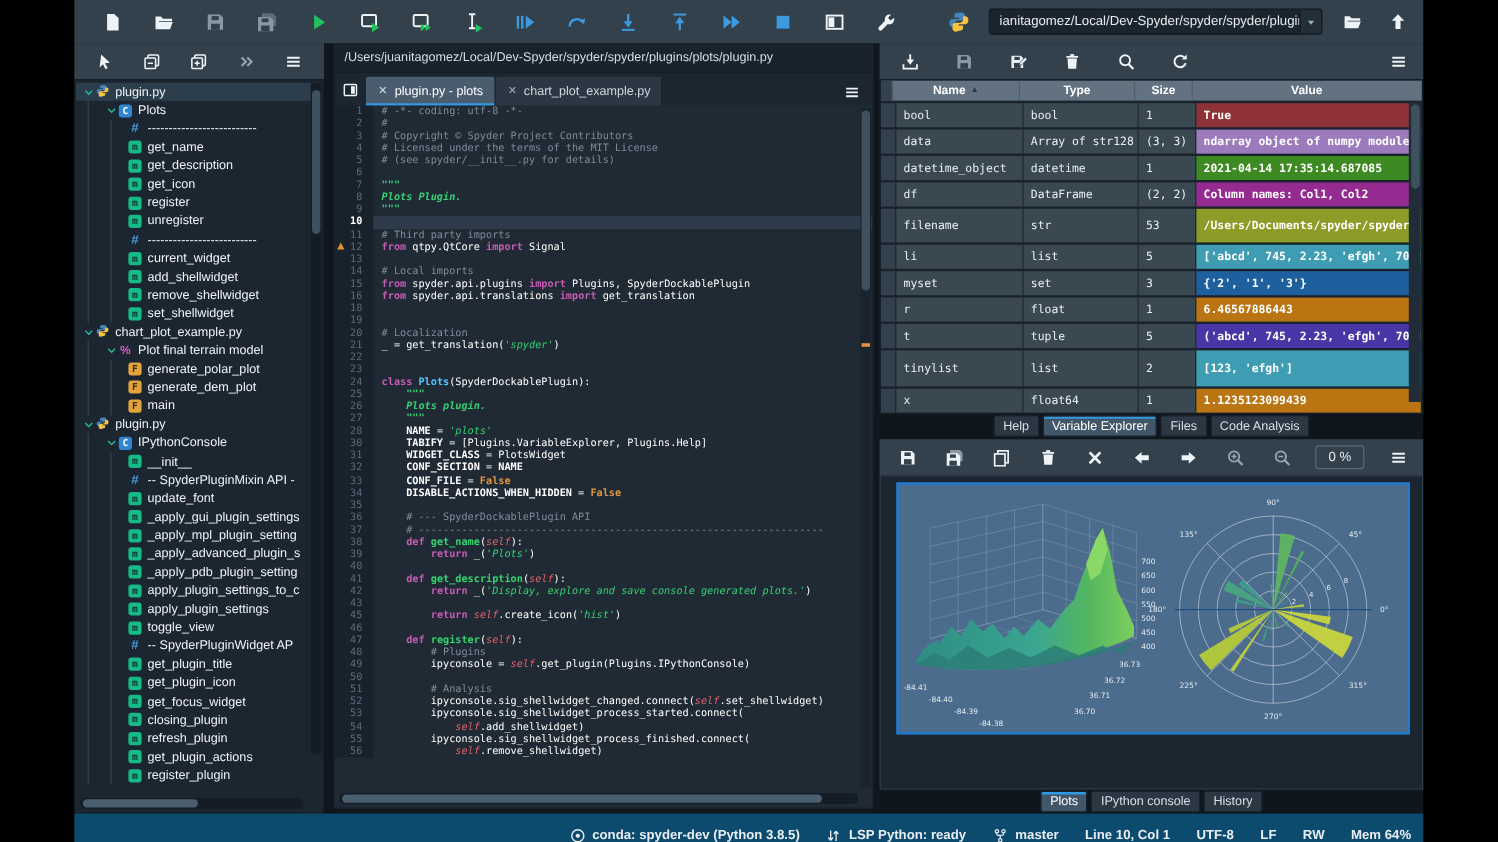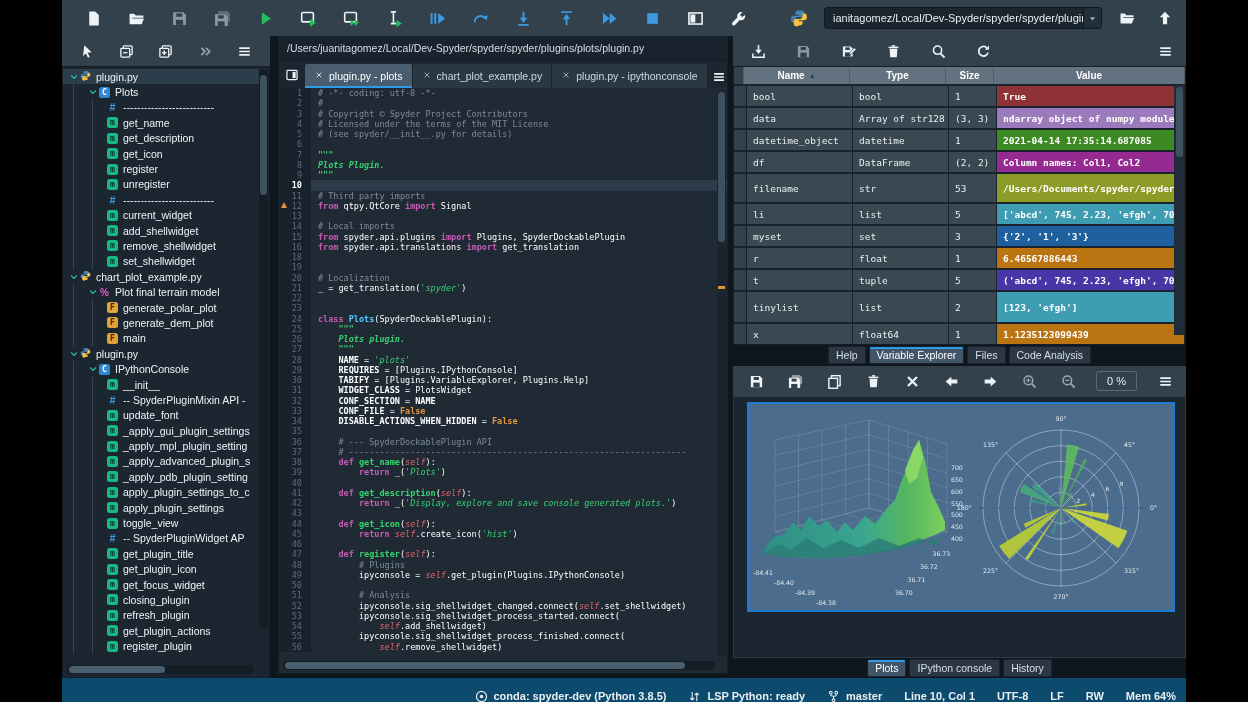--- a/index.html
+++ b/index.html
@@ -681,26 +681,20 @@
                   <path d="M4.2 4.2l7.6 7.6M11.8 4.2l-7.6 7.6" stroke="#dbe4ea" stroke-width="1.5"></path>
                 </svg></span>
               <span>plugin.py - plots</span>
             </span>
             <span class="etab">
               <span><svg width="10" height="10" viewBox="0 0 16 16">
                   <path d="M4.2 4.2l7.6 7.6M11.8 4.2l-7.6 7.6" stroke="#9fb0bc" stroke-width="1.5"></path>
                 </svg></span>
               <span>chart_plot_example.py</span>
             </span>
-            <span class="etab">
-              <span><svg width="10" height="10" viewBox="0 0 16 16">
-                  <path d="M4.2 4.2l7.6 7.6M11.8 4.2l-7.6 7.6" stroke="#9fb0bc" stroke-width="1.5"></path>
-                </svg></span>
-              <span>plugin.py - ipythonconsole</span>
-            </span>
           </span>
         <span class="right tbtn" id="ed-menu">
             <svg width="14" height="14" viewBox="0 0 16 16">
               <path d="M2.4 4.4h11.2M2.4 8h11.2M2.4 11.6h11.2" stroke="#eef3f7" stroke-width="1.8"></path>
             </svg>
           </span>
       </div>
       <div id="code-wrap">
           <div class="cline"><span class="no">1</span><span class="src"><span class="tk-c"># -*- coding: utf-8 -*-</span></span></div>
           <div class="cline"><span class="no">2</span><span class="src"><span class="tk-c">#</span></span></div>
@@ -722,36 +716,34 @@
           <div class="cline"><span class="no">19</span><span class="src"></span></div>
           <div class="cline"><span class="no">20</span><span class="src"><span class="tk-c"># Localization</span></span></div>
           <div class="cline"><span class="no">21</span><span class="src"><span class="tk-t">_ = get_translation(</span><span class="tk-s">'spyder'</span><span class="tk-t">)</span></span></div>
           <div class="cline"><span class="no">22</span><span class="src"></span></div>
           <div class="cline"><span class="no">23</span><span class="src"></span></div>
           <div class="cline"><span class="no">24</span><span class="src"><span class="tk-k">class</span><span class="tk-t"> </span><span class="tk-cl">Plots</span><span class="tk-t">(SpyderDockablePlugin):</span></span></div>
           <div class="cline"><span class="no">25</span><span class="src"><span class="tk-d">    """</span></span></div>
           <div class="cline"><span class="no">26</span><span class="src"><span class="tk-d">    Plots plugin.</span></span></div>
           <div class="cline"><span class="no">27</span><span class="src"><span class="tk-d">    """</span></span></div>
           <div class="cline"><span class="no">28</span><span class="src"><span class="tk-b">    NAME</span><span class="tk-t"> = </span><span class="tk-s">'plots'</span></span></div>
-          <div class="cline"><span class="no">29</span><span class="src"><span class="tk-b">    REQUIRES</span><span class="tk-t"> = [Plugins.IPythonConsole]</span></span></div>
           <div class="cline"><span class="no">30</span><span class="src"><span class="tk-b">    TABIFY</span><span class="tk-t"> = [Plugins.VariableExplorer, Plugins.Help]</span></span></div>
           <div class="cline"><span class="no">31</span><span class="src"><span class="tk-b">    WIDGET_CLASS</span><span class="tk-t"> = PlotsWidget</span></span></div>
           <div class="cline"><span class="no">32</span><span class="src"><span class="tk-b">    CONF_SECTION</span><span class="tk-t"> = </span><span class="tk-b">NAME</span></span></div>
           <div class="cline"><span class="no">33</span><span class="src"><span class="tk-b">    CONF_FILE</span><span class="tk-t"> = </span><span class="tk-o">False</span></span></div>
           <div class="cline"><span class="no">34</span><span class="src"><span class="tk-b">    DISABLE_ACTIONS_WHEN_HIDDEN</span><span class="tk-t"> = </span><span class="tk-o">False</span></span></div>
           <div class="cline"><span class="no">35</span><span class="src"></span></div>
           <div class="cline"><span class="no">36</span><span class="src"><span class="tk-c">    # --- SpyderDockablePlugin API</span></span></div>
           <div class="cline"><span class="no">37</span><span class="src"><span class="tk-c">    # ------------------------------------------------------------------</span></span></div>
           <div class="cline"><span class="no">38</span><span class="src"><span class="tk-t">    </span><span class="tk-k">def</span><span class="tk-t"> </span><span class="tk-f">get_name</span><span class="tk-t">(</span><span class="tk-sf">self</span><span class="tk-t">):</span></span></div>
           <div class="cline"><span class="no">39</span><span class="src"><span class="tk-t">        </span><span class="tk-k">return</span><span class="tk-t"> _(</span><span class="tk-s">'Plots'</span><span class="tk-t">)</span></span></div>
           <div class="cline"><span class="no">40</span><span class="src"></span></div>
           <div class="cline"><span class="no">41</span><span class="src"><span class="tk-t">    </span><span class="tk-k">def</span><span class="tk-t"> </span><span class="tk-f">get_description</span><span class="tk-t">(</span><span class="tk-sf">self</span><span class="tk-t">):</span></span></div>
           <div class="cline"><span class="no">42</span><span class="src"><span class="tk-t">        </span><span class="tk-k">return</span><span class="tk-t"> _(</span><span class="tk-s">'Display, explore and save console generated plots.'</span><span class="tk-t">)</span></span></div>
           <div class="cline"><span class="no">43</span><span class="src"></span></div>
-          <div class="cline"><span class="no">44</span><span class="src"><span class="tk-t">    </span><span class="tk-k">def</span><span class="tk-t"> </span><span class="tk-f">get_icon</span><span class="tk-t">(</span><span class="tk-sf">self</span><span class="tk-t">):</span></span></div>
           <div class="cline"><span class="no">45</span><span class="src"><span class="tk-t">        </span><span class="tk-k">return</span><span class="tk-t"> </span><span class="tk-sf">self</span><span class="tk-t">.create_icon(</span><span class="tk-s">'hist'</span><span class="tk-t">)</span></span></div>
           <div class="cline"><span class="no">46</span><span class="src"></span></div>
           <div class="cline"><span class="no">47</span><span class="src"><span class="tk-t">    </span><span class="tk-k">def</span><span class="tk-t"> </span><span class="tk-f">register</span><span class="tk-t">(</span><span class="tk-sf">self</span><span class="tk-t">):</span></span></div>
           <div class="cline"><span class="no">48</span><span class="src"><span class="tk-c">        # Plugins</span></span></div>
           <div class="cline"><span class="no">49</span><span class="src"><span class="tk-t">        ipyconsole = </span><span class="tk-sf">self</span><span class="tk-t">.get_plugin(Plugins.IPythonConsole)</span></span></div>
           <div class="cline"><span class="no">50</span><span class="src"></span></div>
           <div class="cline"><span class="no">51</span><span class="src"><span class="tk-c">        # Analysis</span></span></div>
           <div class="cline"><span class="no">52</span><span class="src"><span class="tk-t">        ipyconsole.sig_shellwidget_changed.connect(</span><span class="tk-sf">self</span><span class="tk-t">.set_shellwidget)</span></span></div>
           <div class="cline"><span class="no">53</span><span class="src"><span class="tk-t">        ipyconsole.sig_shellwidget_process_started.connect(</span></span></div>
           <div class="cline"><span class="no">54</span><span class="src"><span class="tk-t">            </span><span class="tk-sf">self</span><span class="tk-t">.add_shellwidget)</span></span></div>

